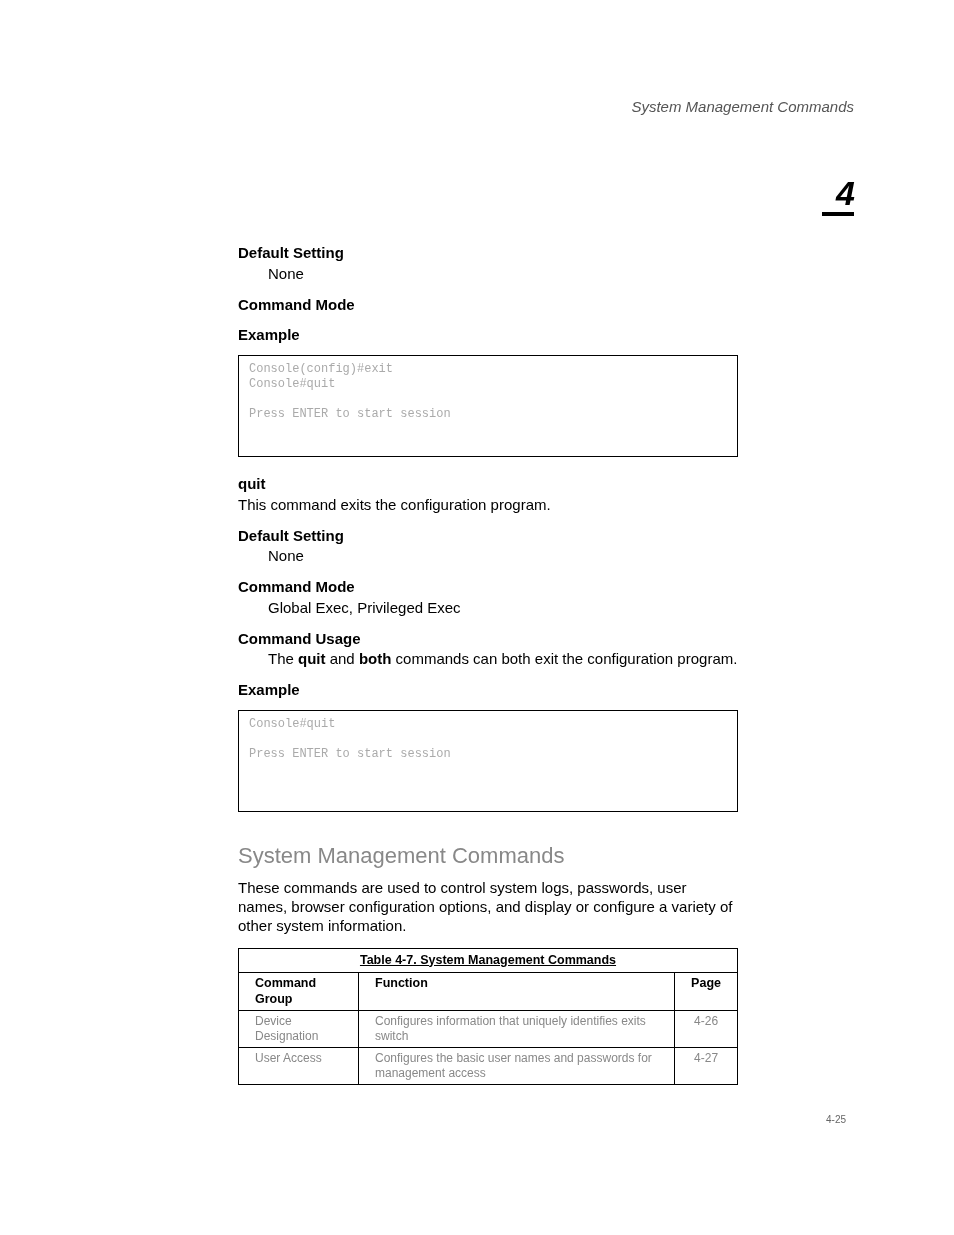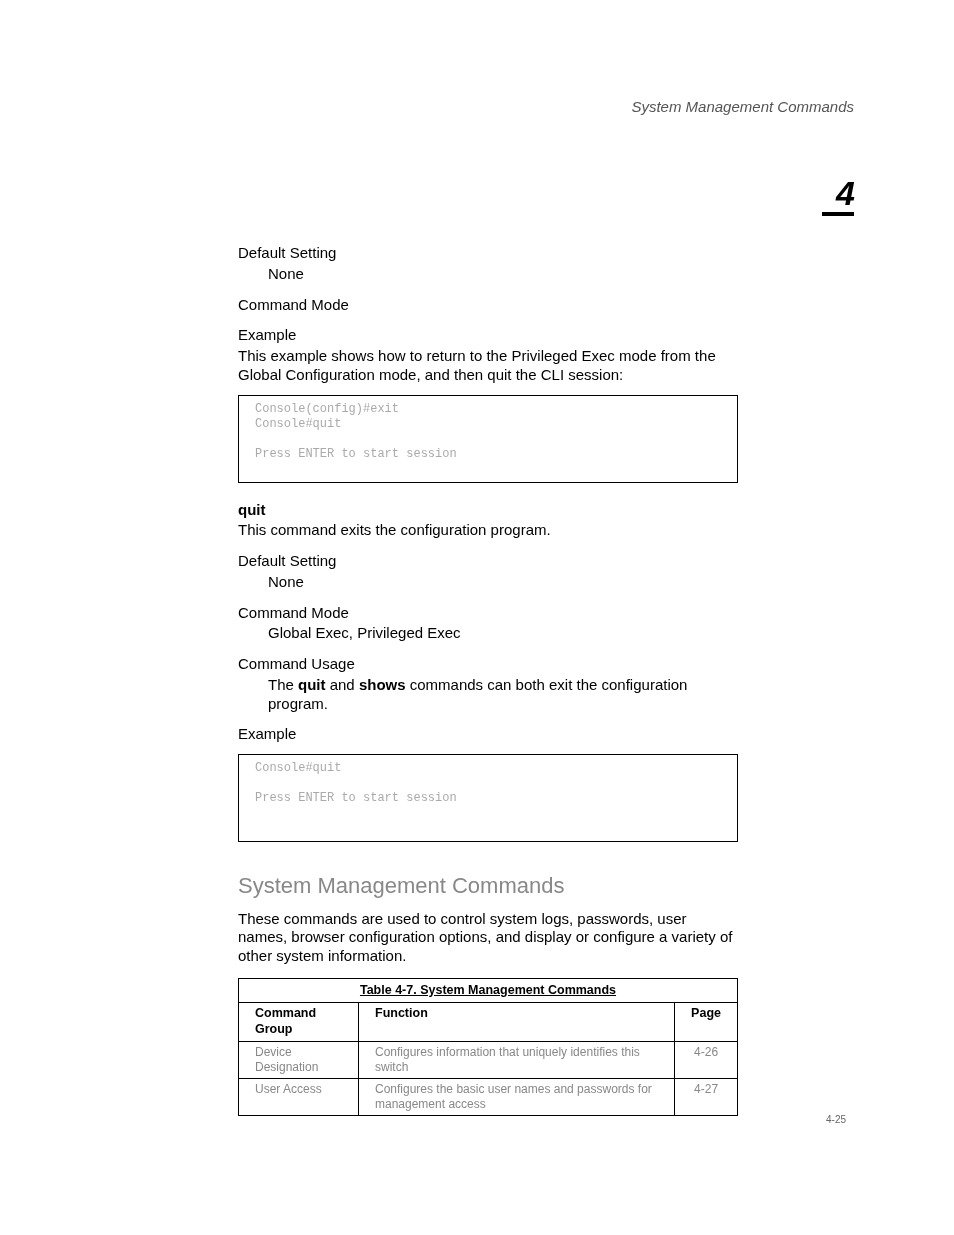--- a/index.html
+++ b/index.html
@@ -48,36 +48,36 @@
   }
   .content {
     position: absolute;
     top: 232px;
     left: 238px;
     width: 500px;
     font-size: 15px;
     line-height: 1.25;
   }
   .sec-head {
-    font-weight: normal;
+    font-weight: bold;
     margin-top: 12px;
   }
   .indent {
     margin-left: 30px;
   }
   .para {
     margin-top: 2px;
   }
   .code-box {
     border: 1.5px solid #000;
-    height: 88px;
+    height: 102px;
     margin-top: 10px;
     margin-bottom: 10px;
     background: #fff;
-    padding: 6px 16px;
+    padding: 6px 10px;
     font-family: "Courier New", monospace;
     font-size: 12px;
     color: #aaa;
     white-space: pre;
     overflow: hidden;
     box-sizing: border-box;
   }
   .h2 {
     font-weight: bold;
     font-size: 15px;
@@ -148,39 +148,38 @@
   </div>
 
   <div class="content">
 
     <div class="sec-head">Default Setting</div>
     <div class="indent para">None</div>
 
     <div class="sec-head">Command Mode</div>
 
     <div class="sec-head">Example</div>
-    <div class="para">This example shows how to return to the Privileged Exec mode from the Global Configuration mode, and then quit the CLI session:</div>
 
     <div class="code-box">Console(config)#exit
 Console#quit
 
 Press ENTER to start session</div>
 
     <div class="h2">quit</div>
     <div class="para">This command exits the configuration program.</div>
 
     <div class="sec-head">Default Setting</div>
     <div class="indent para">None</div>
 
     <div class="sec-head">Command Mode</div>
     <div class="indent para">Global Exec, Privileged Exec</div>
 
     <div class="sec-head">Command Usage</div>
     <div class="indent para usage-inline">
-      <span>The </span><b>quit</b><span> and </span><b>shows</b><span> commands can both exit the configuration program.</span>
+      <span>The </span><b>quit</b><span> and </span><b>both</b><span> commands can both exit the configuration program.</span>
     </div>
 
     <div class="sec-head">Example</div>
 
     <div class="code-box">Console#quit
 
 Press ENTER to start session</div>
 
     <div class="h1">System Management Commands</div>
     <div class="para" style="margin-top:10px;">These commands are used to control system logs, passwords, user names, browser configuration options, and display or configure a variety of other system information.</div>
@@ -195,21 +194,21 @@
       <thead>
         <tr>
           <th>Command Group</th>
           <th>Function</th>
           <th>Page</th>
         </tr>
       </thead>
       <tbody>
         <tr>
           <td class="light">Device Designation</td>
-          <td class="light">Configures information that uniquely identifies this switch</td>
+          <td class="light">Configures information that uniquely identifies exits switch</td>
           <td class="page-col">4-26</td>
         </tr>
         <tr>
           <td class="light">User Access</td>
           <td class="light">Configures the basic user names and passwords for management access</td>
           <td class="page-col">4-27</td>
         </tr>
       </tbody>
     </table>
 

